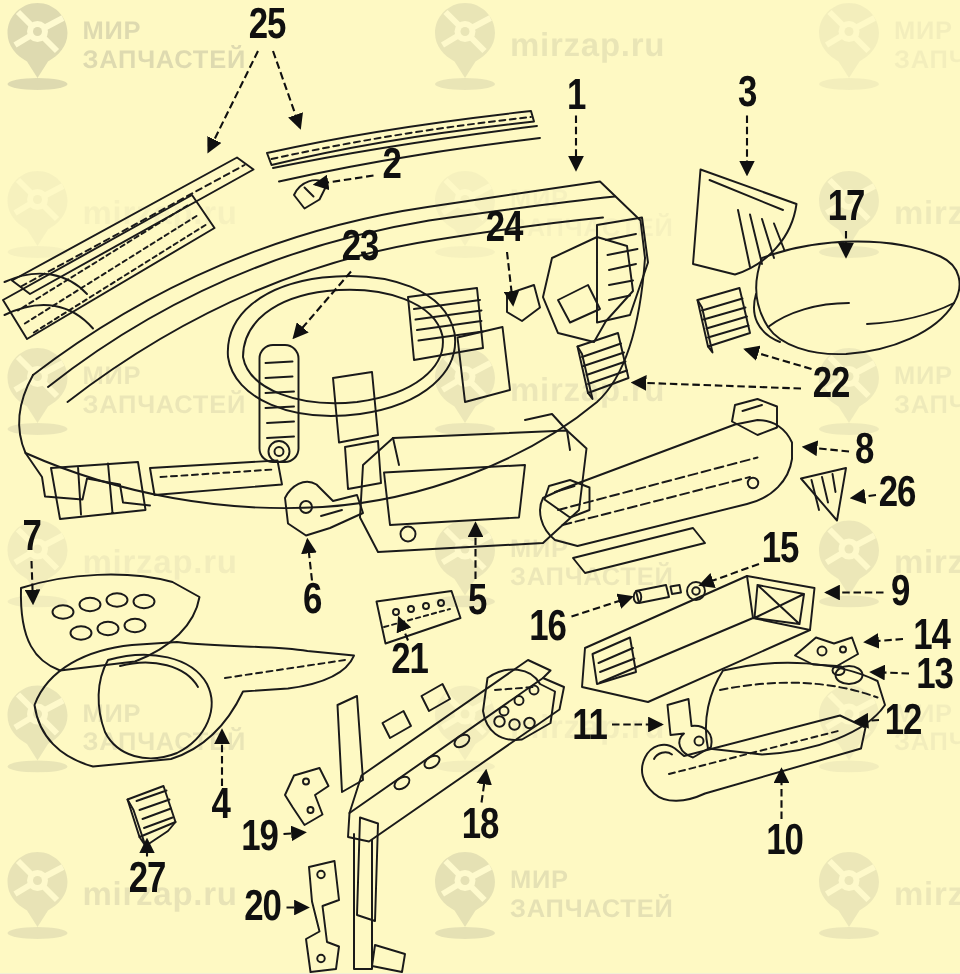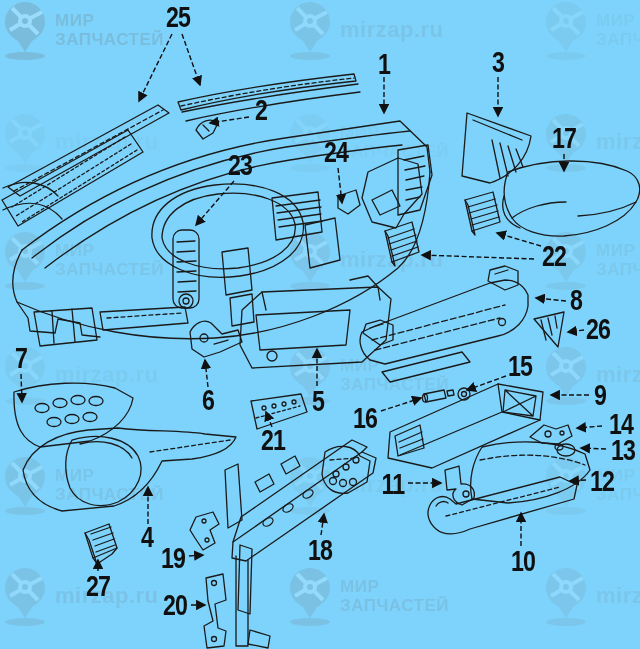--- a/index.html
+++ b/index.html
@@ -1,16 +1,16 @@
 <!DOCTYPE html>
 <html><head>
 <meta charset="utf-8">
 <style>
   html,body{margin:0;padding:0;background:#e8e8e8}
-  .stage{position:relative;width:640px;height:649px;background:#7dd3fc;overflow:hidden;
+  .stage{position:relative;width:640px;height:649px;background:#fef9c3;overflow:hidden;
          font-family:"Liberation Sans",sans-serif}
   
   .wm-layer{position:absolute;inset:0;z-index:1}
   .wm{position:absolute;display:flex;align-items:center;gap:7px;color:#6f6f6f;
       user-select:none;white-space:nowrap}
   .wm svg{width:46px;height:60px;flex:0 0 auto}
   .wm .txt{display:flex;flex-direction:column;line-height:1.12;font-weight:bold;
            font-size:17px;letter-spacing:.5px}
   .wm.site .txt{font-size:22px;letter-spacing:.5px}
   

